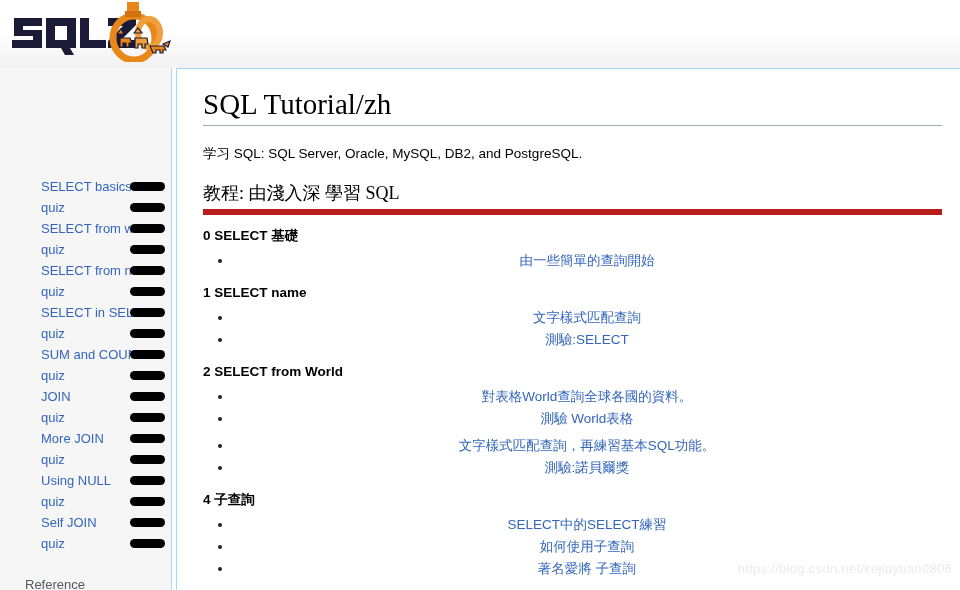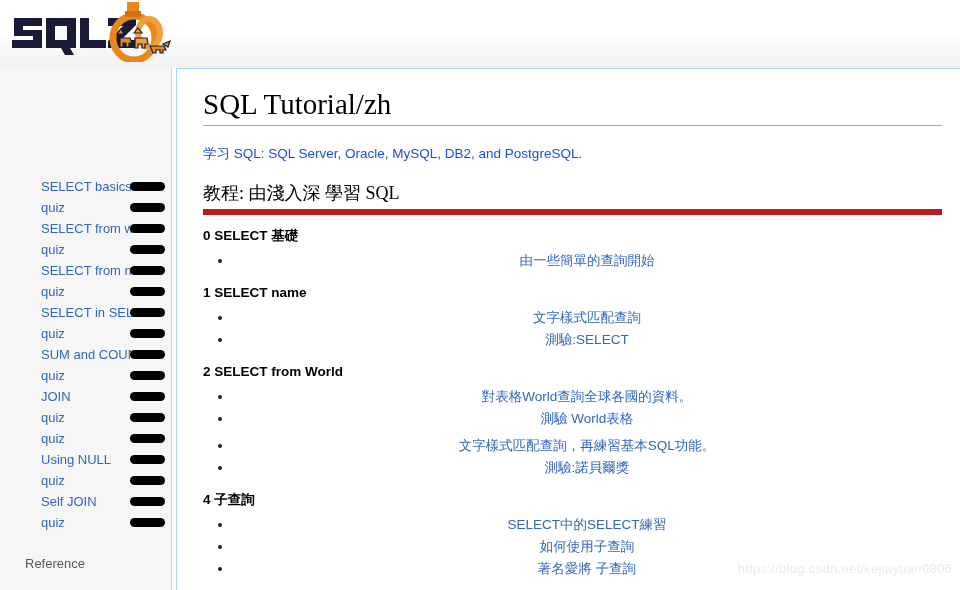--- a/index.html
+++ b/index.html
@@ -102,21 +102,21 @@
     font-weight: normal;
     color: #000000;
     margin: 0;
     padding: 0 0 4px 0;
     border-bottom: 1px solid #a2a9b1;
     line-height: 34px;
   }
 
   #lead-para {
     font-size: 13.5px;
-    color: #1d4ed8;
+    color: #000000;
     margin: 18px 0 0 0;
     line-height: 19px;
   }
 
   #section-heading {
     font-family: "Liberation Serif", "DejaVu Serif", serif;
     font-size: 18px;
     font-weight: normal;
     color: #000000;
     margin: 17px 0 0 0;
@@ -261,20 +261,24 @@
         </div>
         <div class="nav-row">
           <span class="nav-label">JOIN</span>
           <span class="nav-pill"></span>
         </div>
         <div class="nav-row">
           <span class="nav-label">quiz</span>
           <span class="nav-pill"></span>
         </div>
         <div class="nav-row">
+          <span class="nav-label">More JOIN</span>
+          <span class="nav-pill"></span>
+        </div>
+        <div class="nav-row">
           <span class="nav-label">quiz</span>
           <span class="nav-pill"></span>
         </div>
         <div class="nav-row">
           <span class="nav-label">Using NULL</span>
           <span class="nav-pill"></span>
         </div>
         <div class="nav-row">
           <span class="nav-label">quiz</span>
           <span class="nav-pill"></span>

